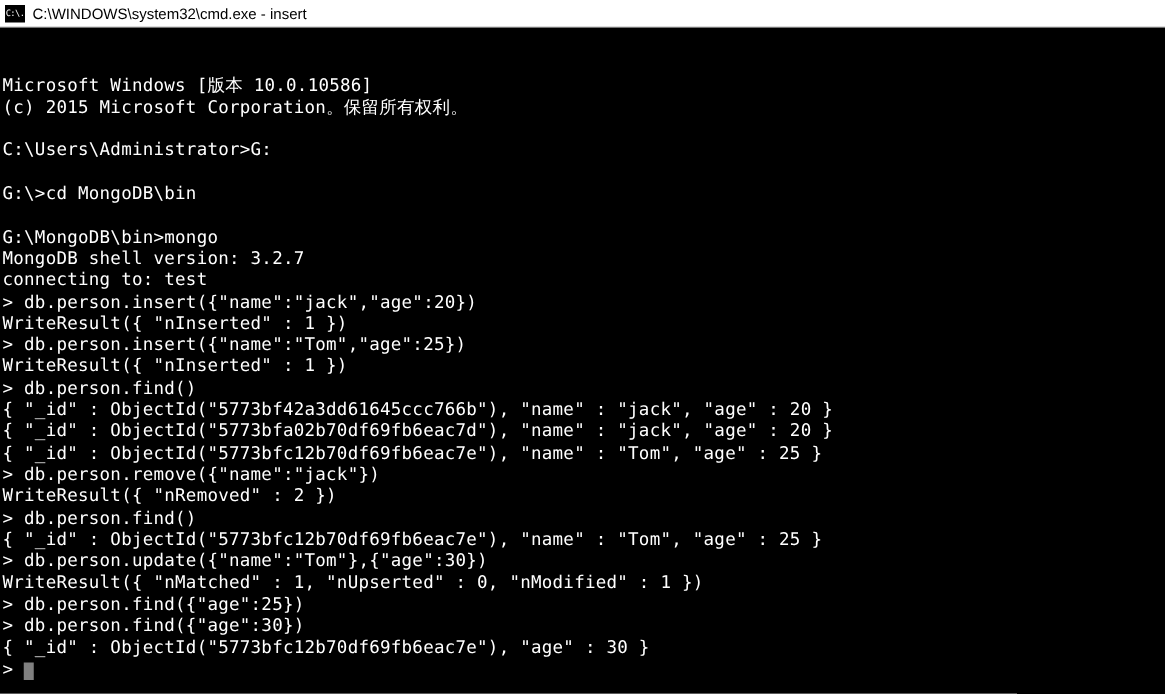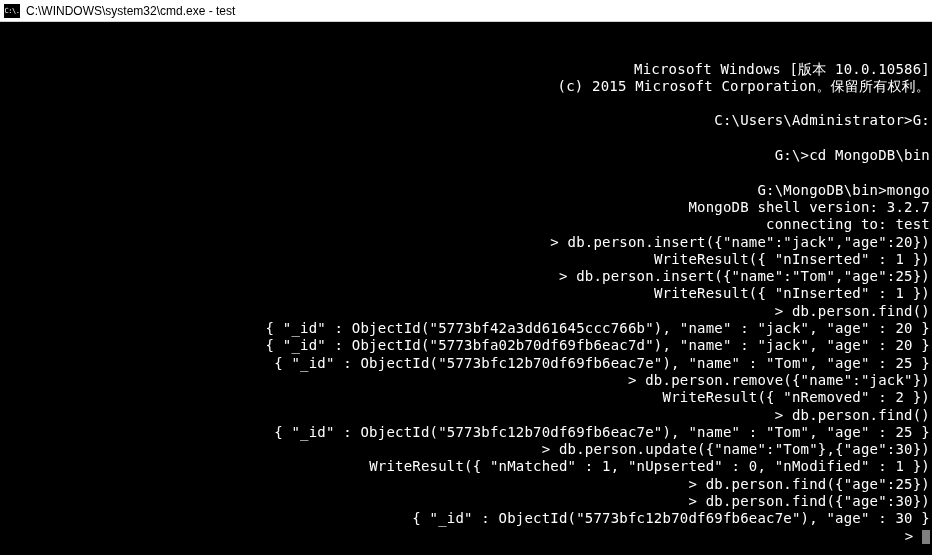--- a/index.html
+++ b/index.html
@@ -54,35 +54,34 @@
       padding: 4px 2px;
       font-family: "SimSun", "NSimSun", "Consolas", monospace;
       font-size: 14px;
       line-height: 17.3px;
       white-space: pre;
       overflow: hidden;
       letter-spacing: 0.2px;
     }
     .terminal-line {
       min-height: 17.3px;
-      text-align: right;
     }
     .cursor {
       display: inline-block;
       width: 8px;
       height: 14px;
       background: #808080;
       vertical-align: bottom;
       margin-bottom: 1px;
     }
   </style>
 </head>
 <body>
 
 <div class="window">
   <div class="titlebar">
     <div class="titlebar-icon">C:\.</div>
-    <div class="titlebar-text">C:\WINDOWS\system32\cmd.exe - test</div>
+    <div class="titlebar-text">C:\WINDOWS\system32\cmd.exe - insert</div>
   </div>
   <div class="terminal">
     <div id="terminal-content"><div class="terminal-line">Microsoft Windows [版本 10.0.10586]</div><div class="terminal-line">(c) 2015 Microsoft Corporation。保留所有权利。</div><div class="terminal-line">&nbsp;</div><div class="terminal-line">C:\Users\Administrator&gt;G:</div><div class="terminal-line">&nbsp;</div><div class="terminal-line">G:\&gt;cd MongoDB\bin</div><div class="terminal-line">&nbsp;</div><div class="terminal-line">G:\MongoDB\bin&gt;mongo</div><div class="terminal-line">MongoDB shell version: 3.2.7</div><div class="terminal-line">connecting to: test</div><div class="terminal-line">&gt; db.person.insert({"name":"jack","age":20})</div><div class="terminal-line">WriteResult({ "nInserted" : 1 })</div><div class="terminal-line">&gt; db.person.insert({"name":"Tom","age":25})</div><div class="terminal-line">WriteResult({ "nInserted" : 1 })</div><div class="terminal-line">&gt; db.person.find()</div><div class="terminal-line">{ "_id" : ObjectId("5773bf42a3dd61645ccc766b"), "name" : "jack", "age" : 20 }</div><div class="terminal-line">{ "_id" : ObjectId("5773bfa02b70df69fb6eac7d"), "name" : "jack", "age" : 20 }</div><div class="terminal-line">{ "_id" : ObjectId("5773bfc12b70df69fb6eac7e"), "name" : "Tom", "age" : 25 }</div><div class="terminal-line">&gt; db.person.remove({"name":"jack"})</div><div class="terminal-line">WriteResult({ "nRemoved" : 2 })</div><div class="terminal-line">&gt; db.person.find()</div><div class="terminal-line">{ "_id" : ObjectId("5773bfc12b70df69fb6eac7e"), "name" : "Tom", "age" : 25 }</div><div class="terminal-line">&gt; db.person.update({"name":"Tom"},{"age":30})</div><div class="terminal-line">WriteResult({ "nMatched" : 1, "nUpserted" : 0, "nModified" : 1 })</div><div class="terminal-line">&gt; db.person.find({"age":25})</div><div class="terminal-line">&gt; db.person.find({"age":30})</div><div class="terminal-line">{ "_id" : ObjectId("5773bfc12b70df69fb6eac7e"), "age" : 30 }</div><div class="terminal-line">&gt; <span class="cursor"></span></div></div>
   </div>
 </div>
 
 </body></html>

